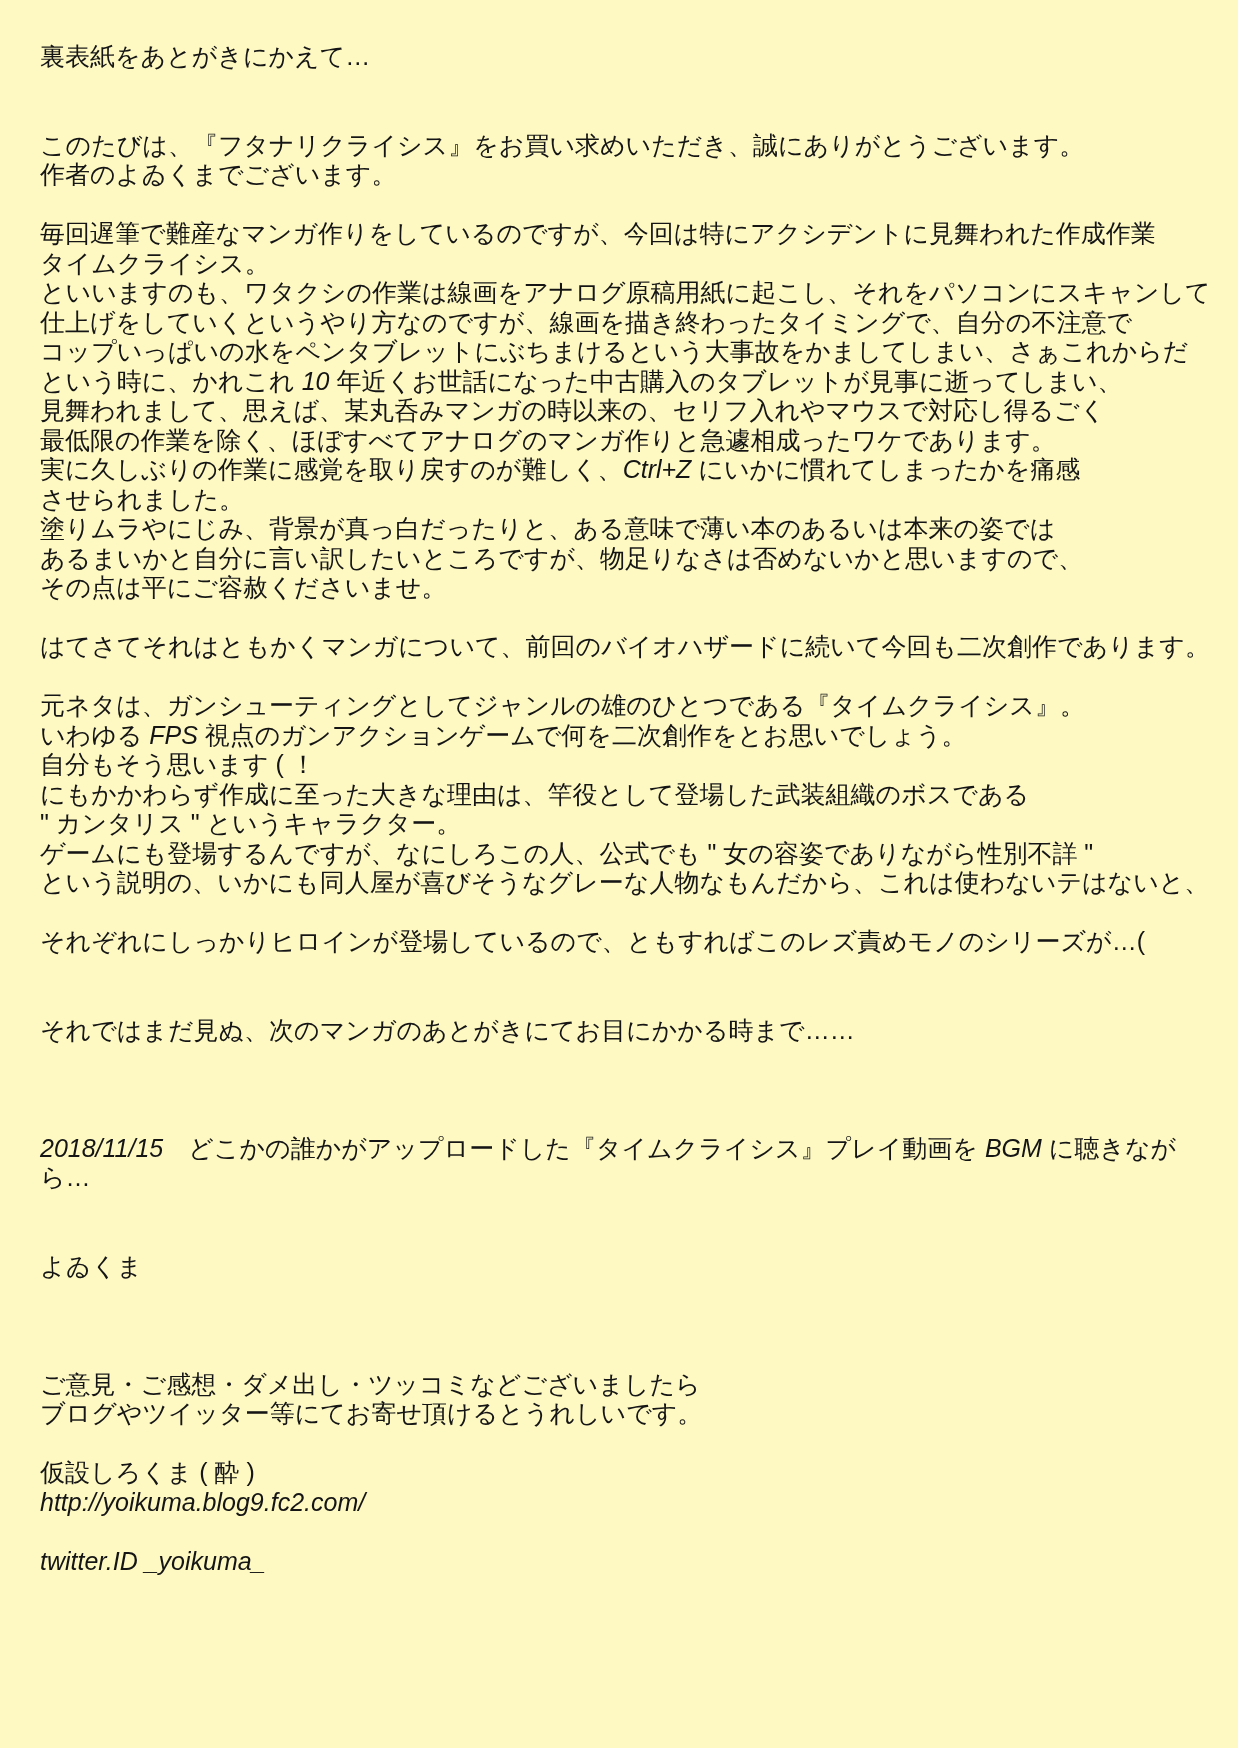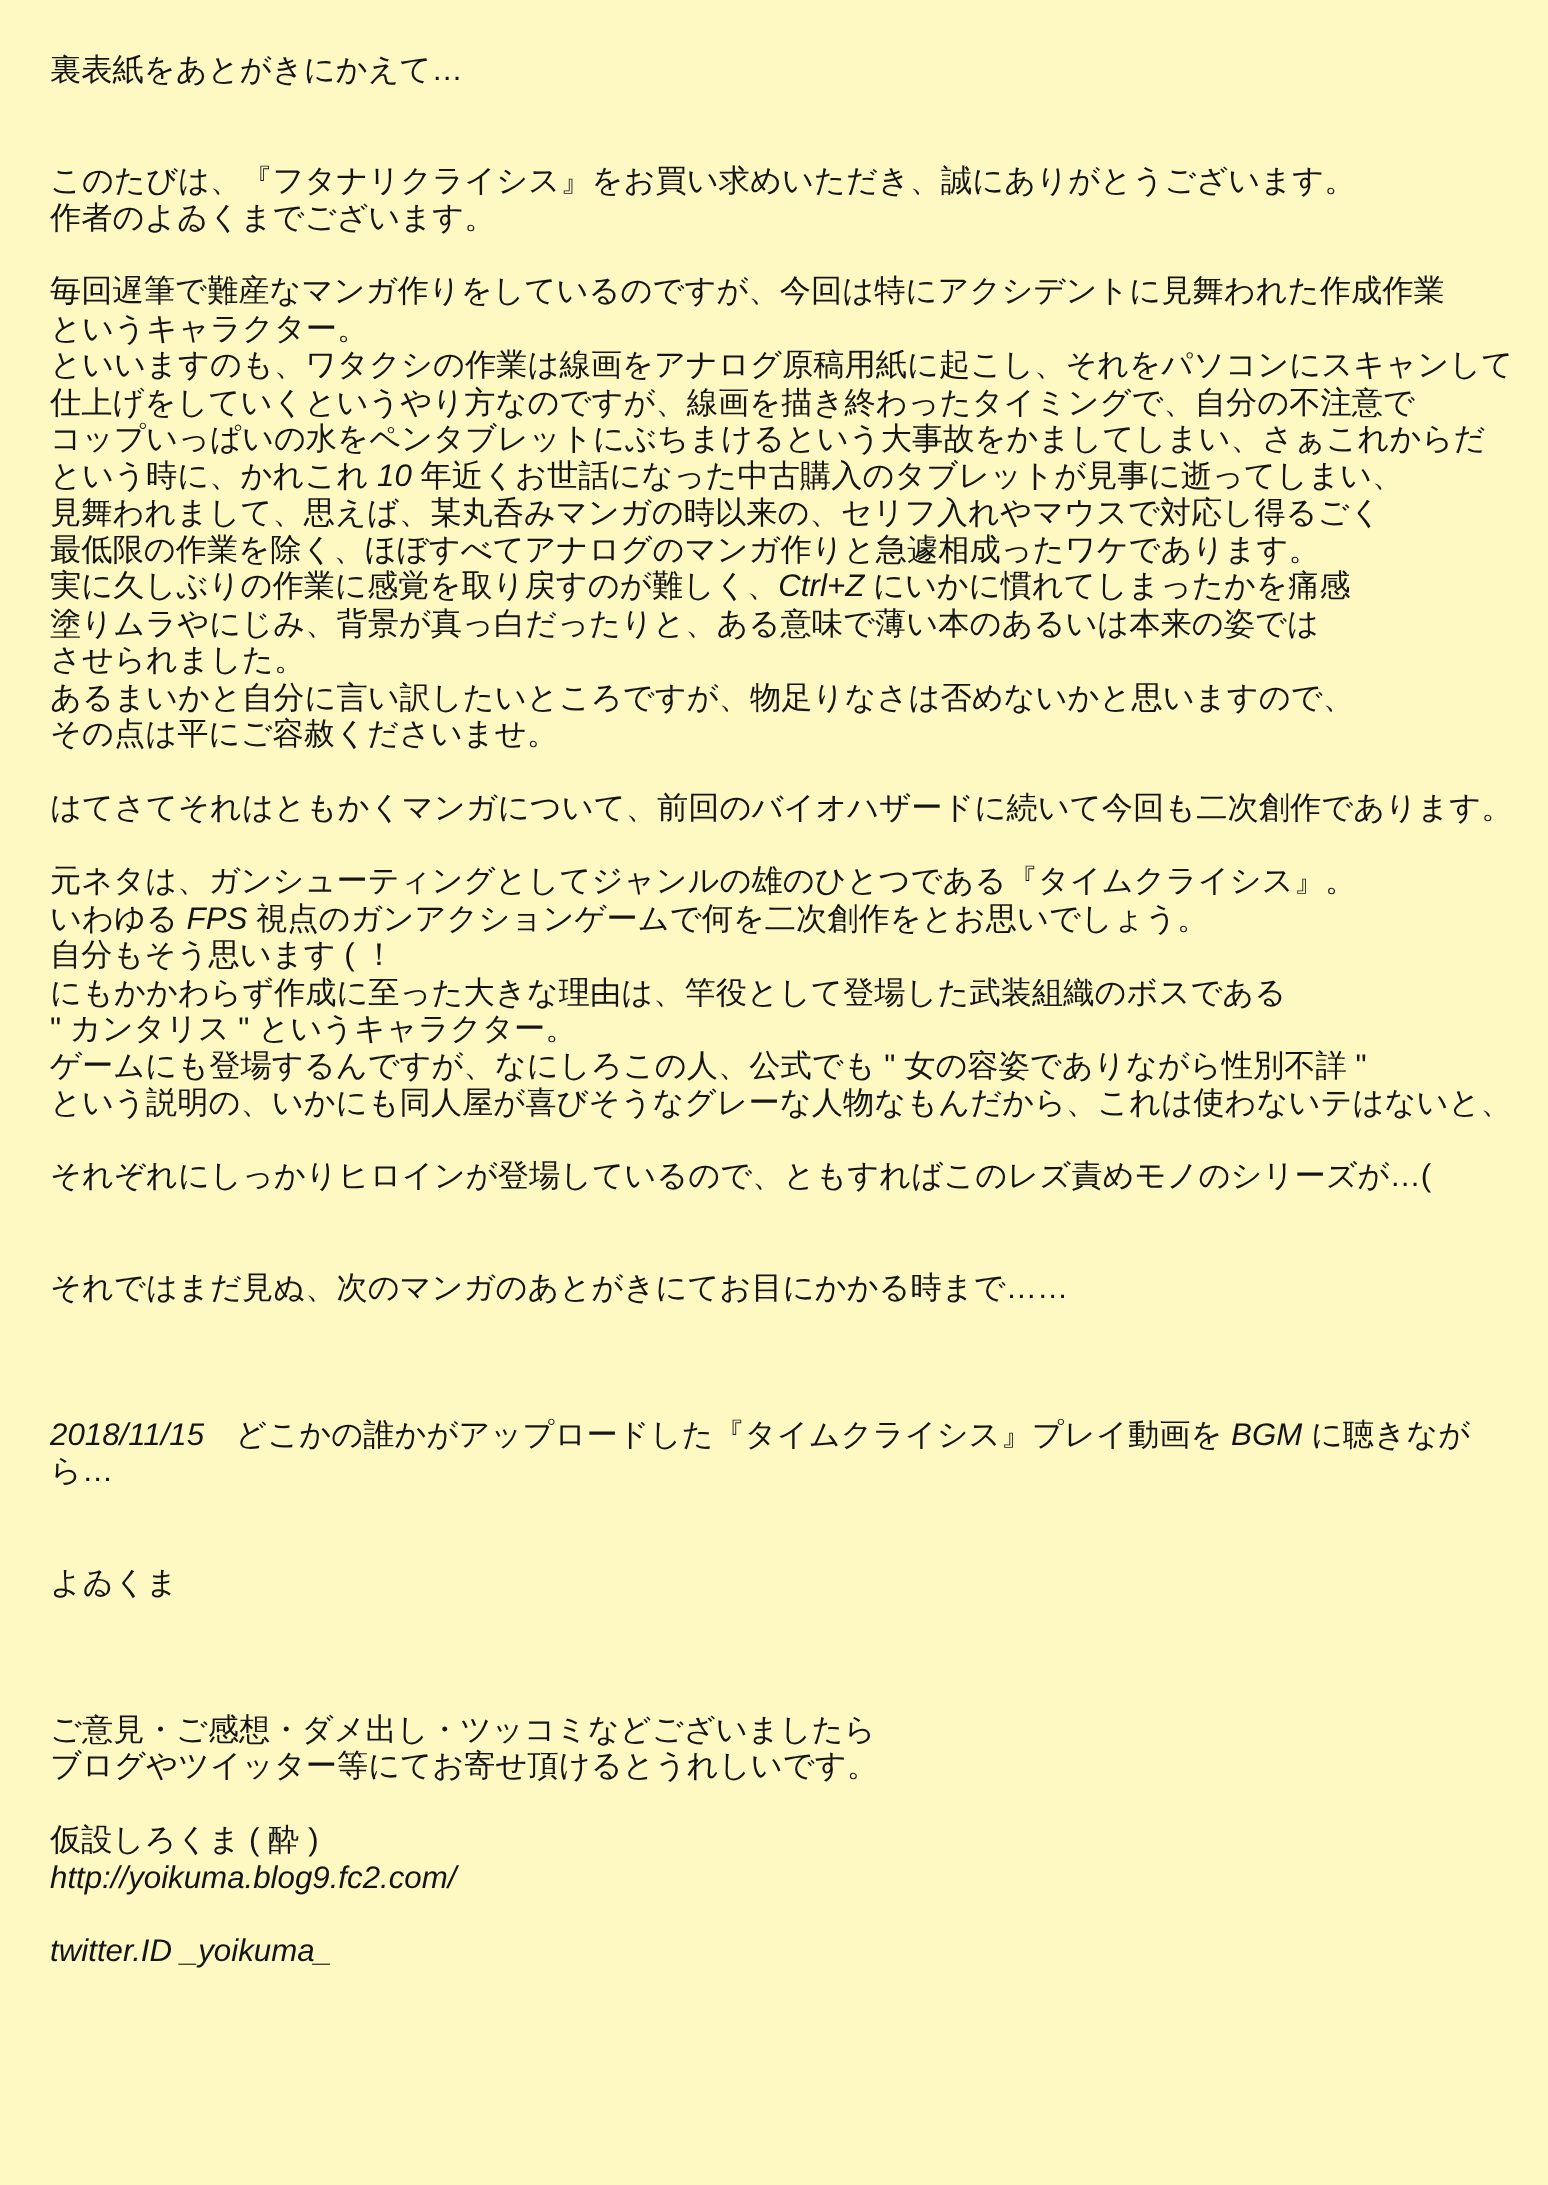--- a/index.html
+++ b/index.html
@@ -38,30 +38,30 @@
 
 <main class="page">
   <div>
       <div class="line">裏表紙をあとがきにかえて…</div>
       <div class="line"></div>
       <div class="line"></div>
       <div class="line">このたびは、『フタナリクライシス』をお買い求めいただき、誠にありがとうございます。</div>
       <div class="line">作者のよゐくまでございます。</div>
       <div class="line"></div>
       <div class="line">毎回遅筆で難産なマンガ作りをしているのですが、今回は特にアクシデントに見舞われた作成作業</div>
-      <div class="line">というキャラクター。</div>
+      <div class="line">タイムクライシス。</div>
       <div class="line">といいますのも、ワタクシの作業は線画をアナログ原稿用紙に起こし、それをパソコンにスキャンして</div>
       <div class="line">仕上げをしていくというやり方なのですが、線画を描き終わったタイミングで、自分の不注意で</div>
       <div class="line">コップいっぱいの水をペンタブレットにぶちまけるという大事故をかましてしまい、さぁこれからだ</div>
       <div class="line">という時に、かれこれ <span class="latin">10</span> 年近くお世話になった中古購入のタブレットが見事に逝ってしまい、</div>
       <div class="line">見舞われまして、思えば、某丸呑みマンガの時以来の、セリフ入れやマウスで対応し得るごく</div>
       <div class="line">最低限の作業を除く、ほぼすべてアナログのマンガ作りと急遽相成ったワケであります。</div>
       <div class="line">実に久しぶりの作業に感覚を取り戻すのが難しく、<span class="latin">Ctrl+Z</span> にいかに慣れてしまったかを痛感</div>
+      <div class="line">させられました。</div>
       <div class="line">塗りムラやにじみ、背景が真っ白だったりと、ある意味で薄い本のあるいは本来の姿では</div>
-      <div class="line">させられました。</div>
       <div class="line">あるまいかと自分に言い訳したいところですが、物足りなさは否めないかと思いますので、</div>
       <div class="line">その点は平にご容赦くださいませ。</div>
       <div class="line"></div>
       <div class="line">はてさてそれはともかくマンガについて、前回のバイオハザードに続いて今回も二次創作であります。</div>
       <div class="line"></div>
       <div class="line">元ネタは、ガンシューティングとしてジャンルの雄のひとつである『タイムクライシス』。</div>
       <div class="line">いわゆる <span class="latin">FPS</span> 視点のガンアクションゲームで何を二次創作をとお思いでしょう。</div>
       <div class="line">自分もそう思います ( ！</div>
       <div class="line">にもかかわらず作成に至った大きな理由は、竿役として登場した武装組織のボスである</div>
       <div class="line">" カンタリス " というキャラクター。</div>

